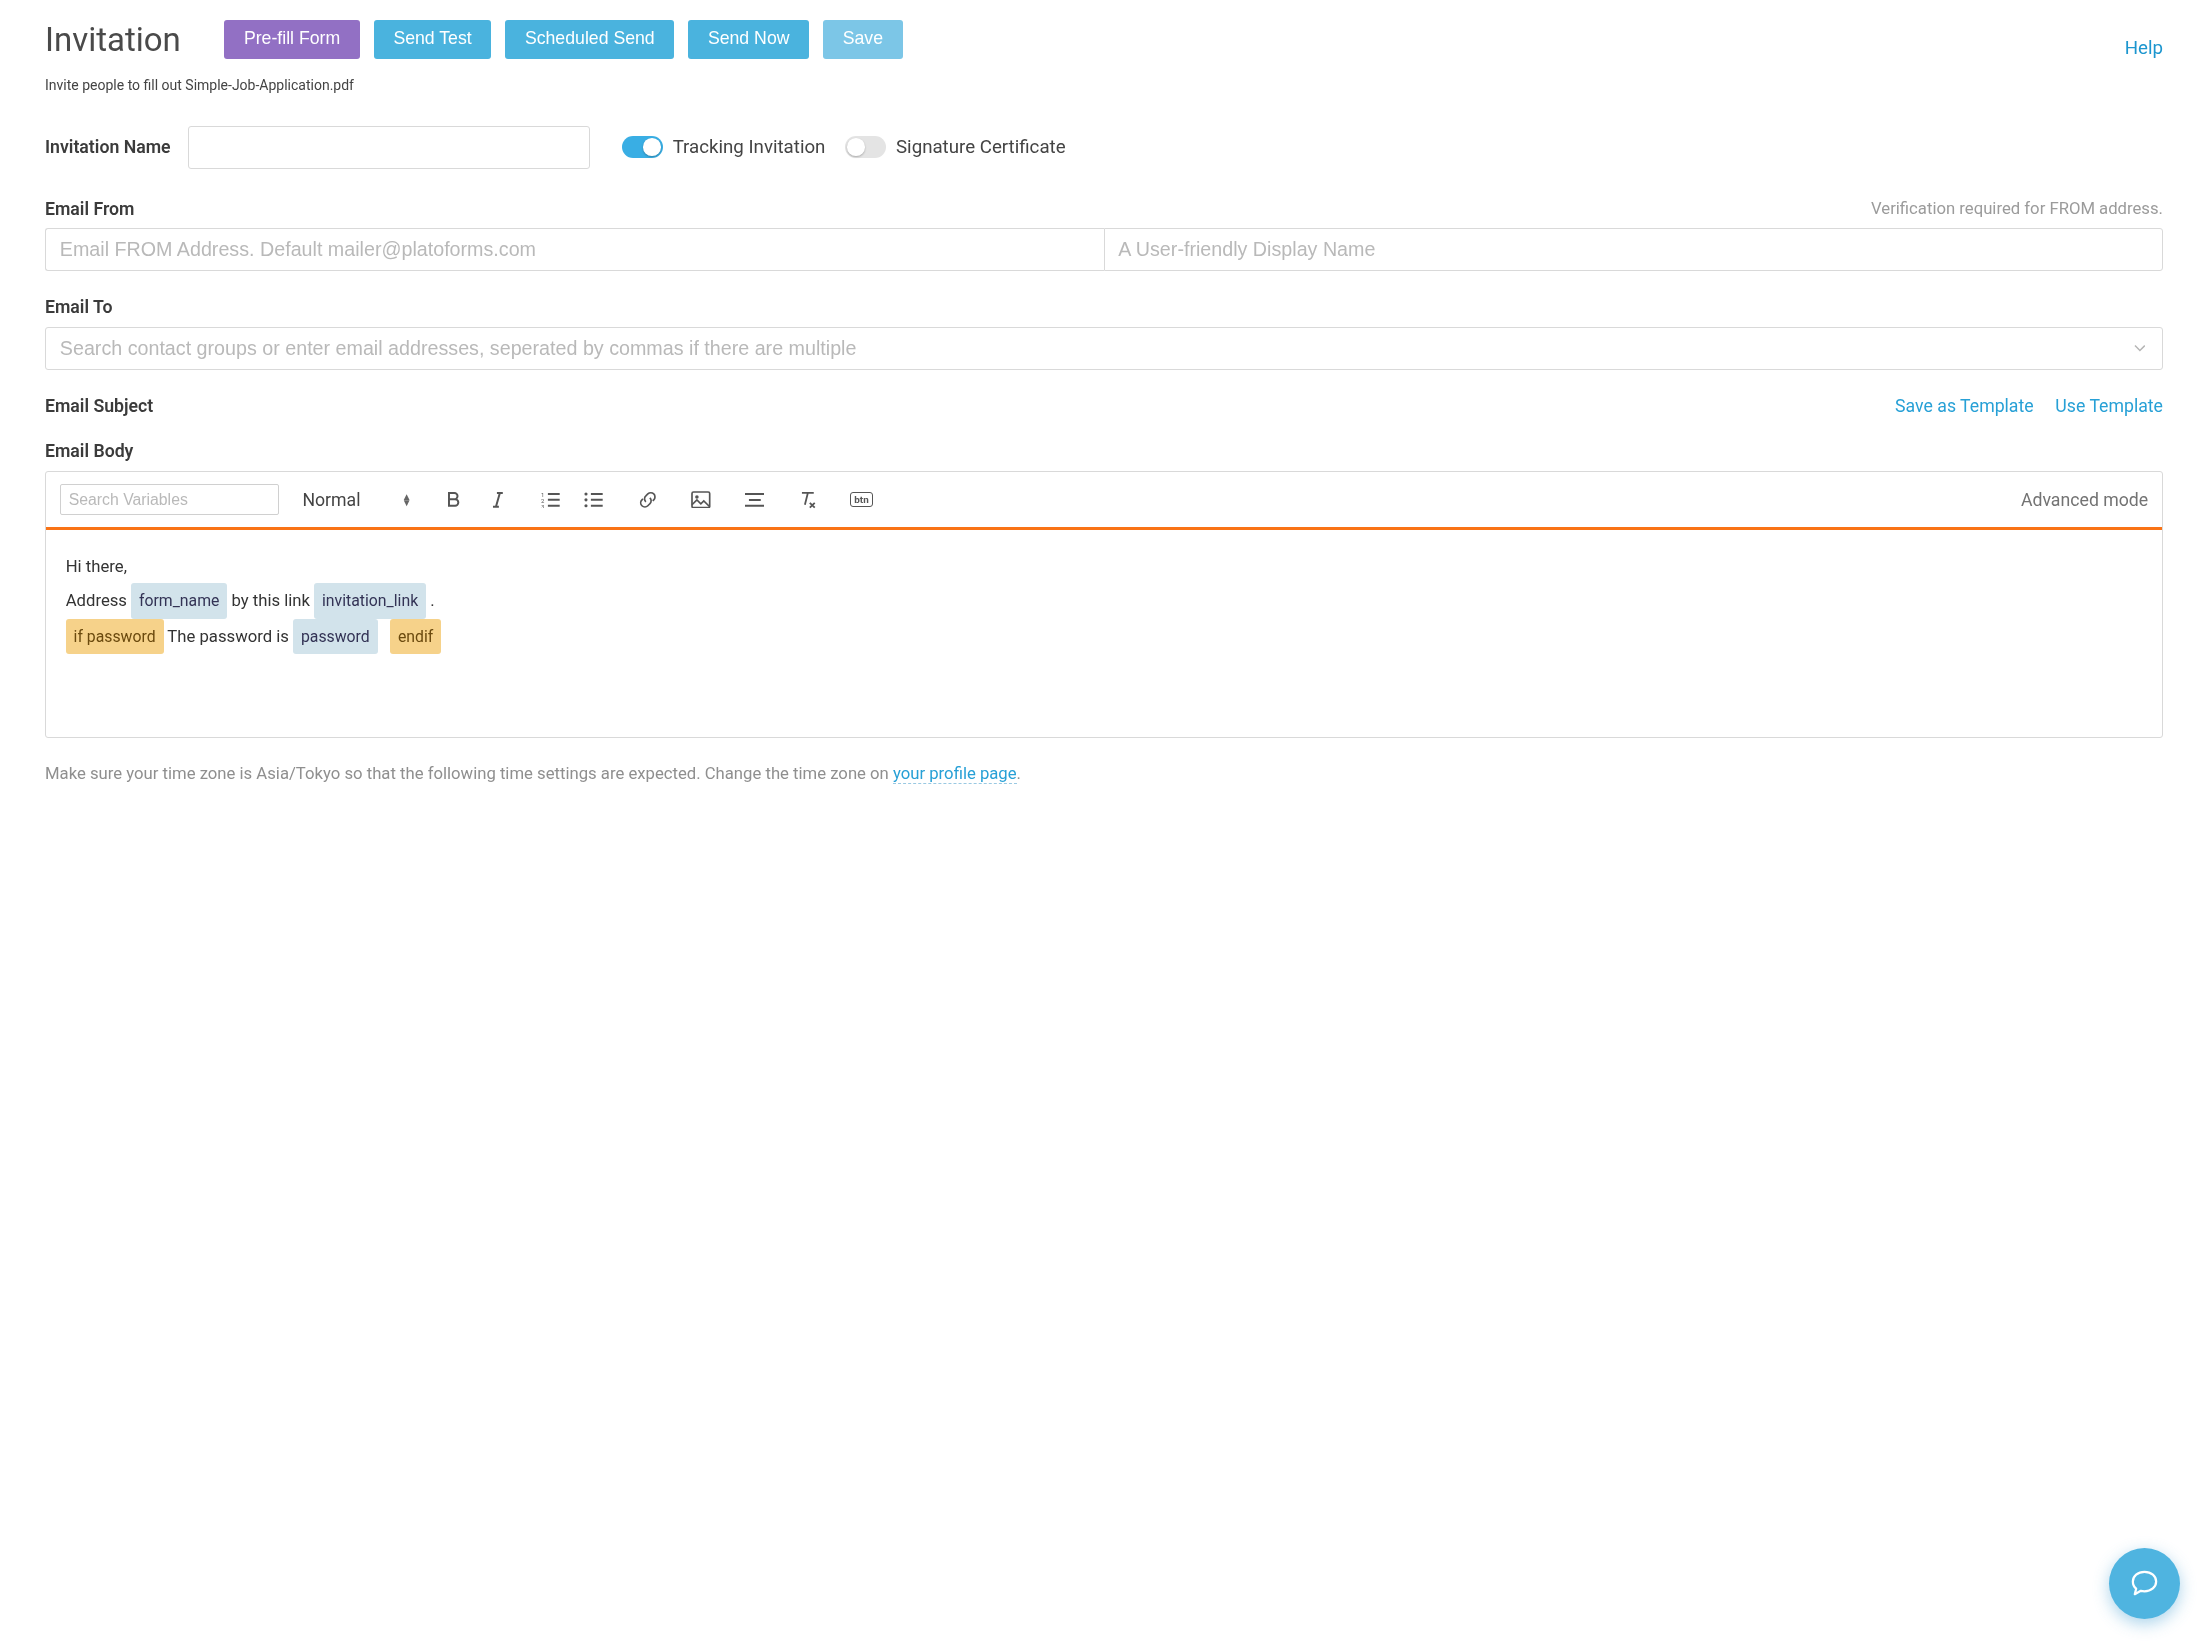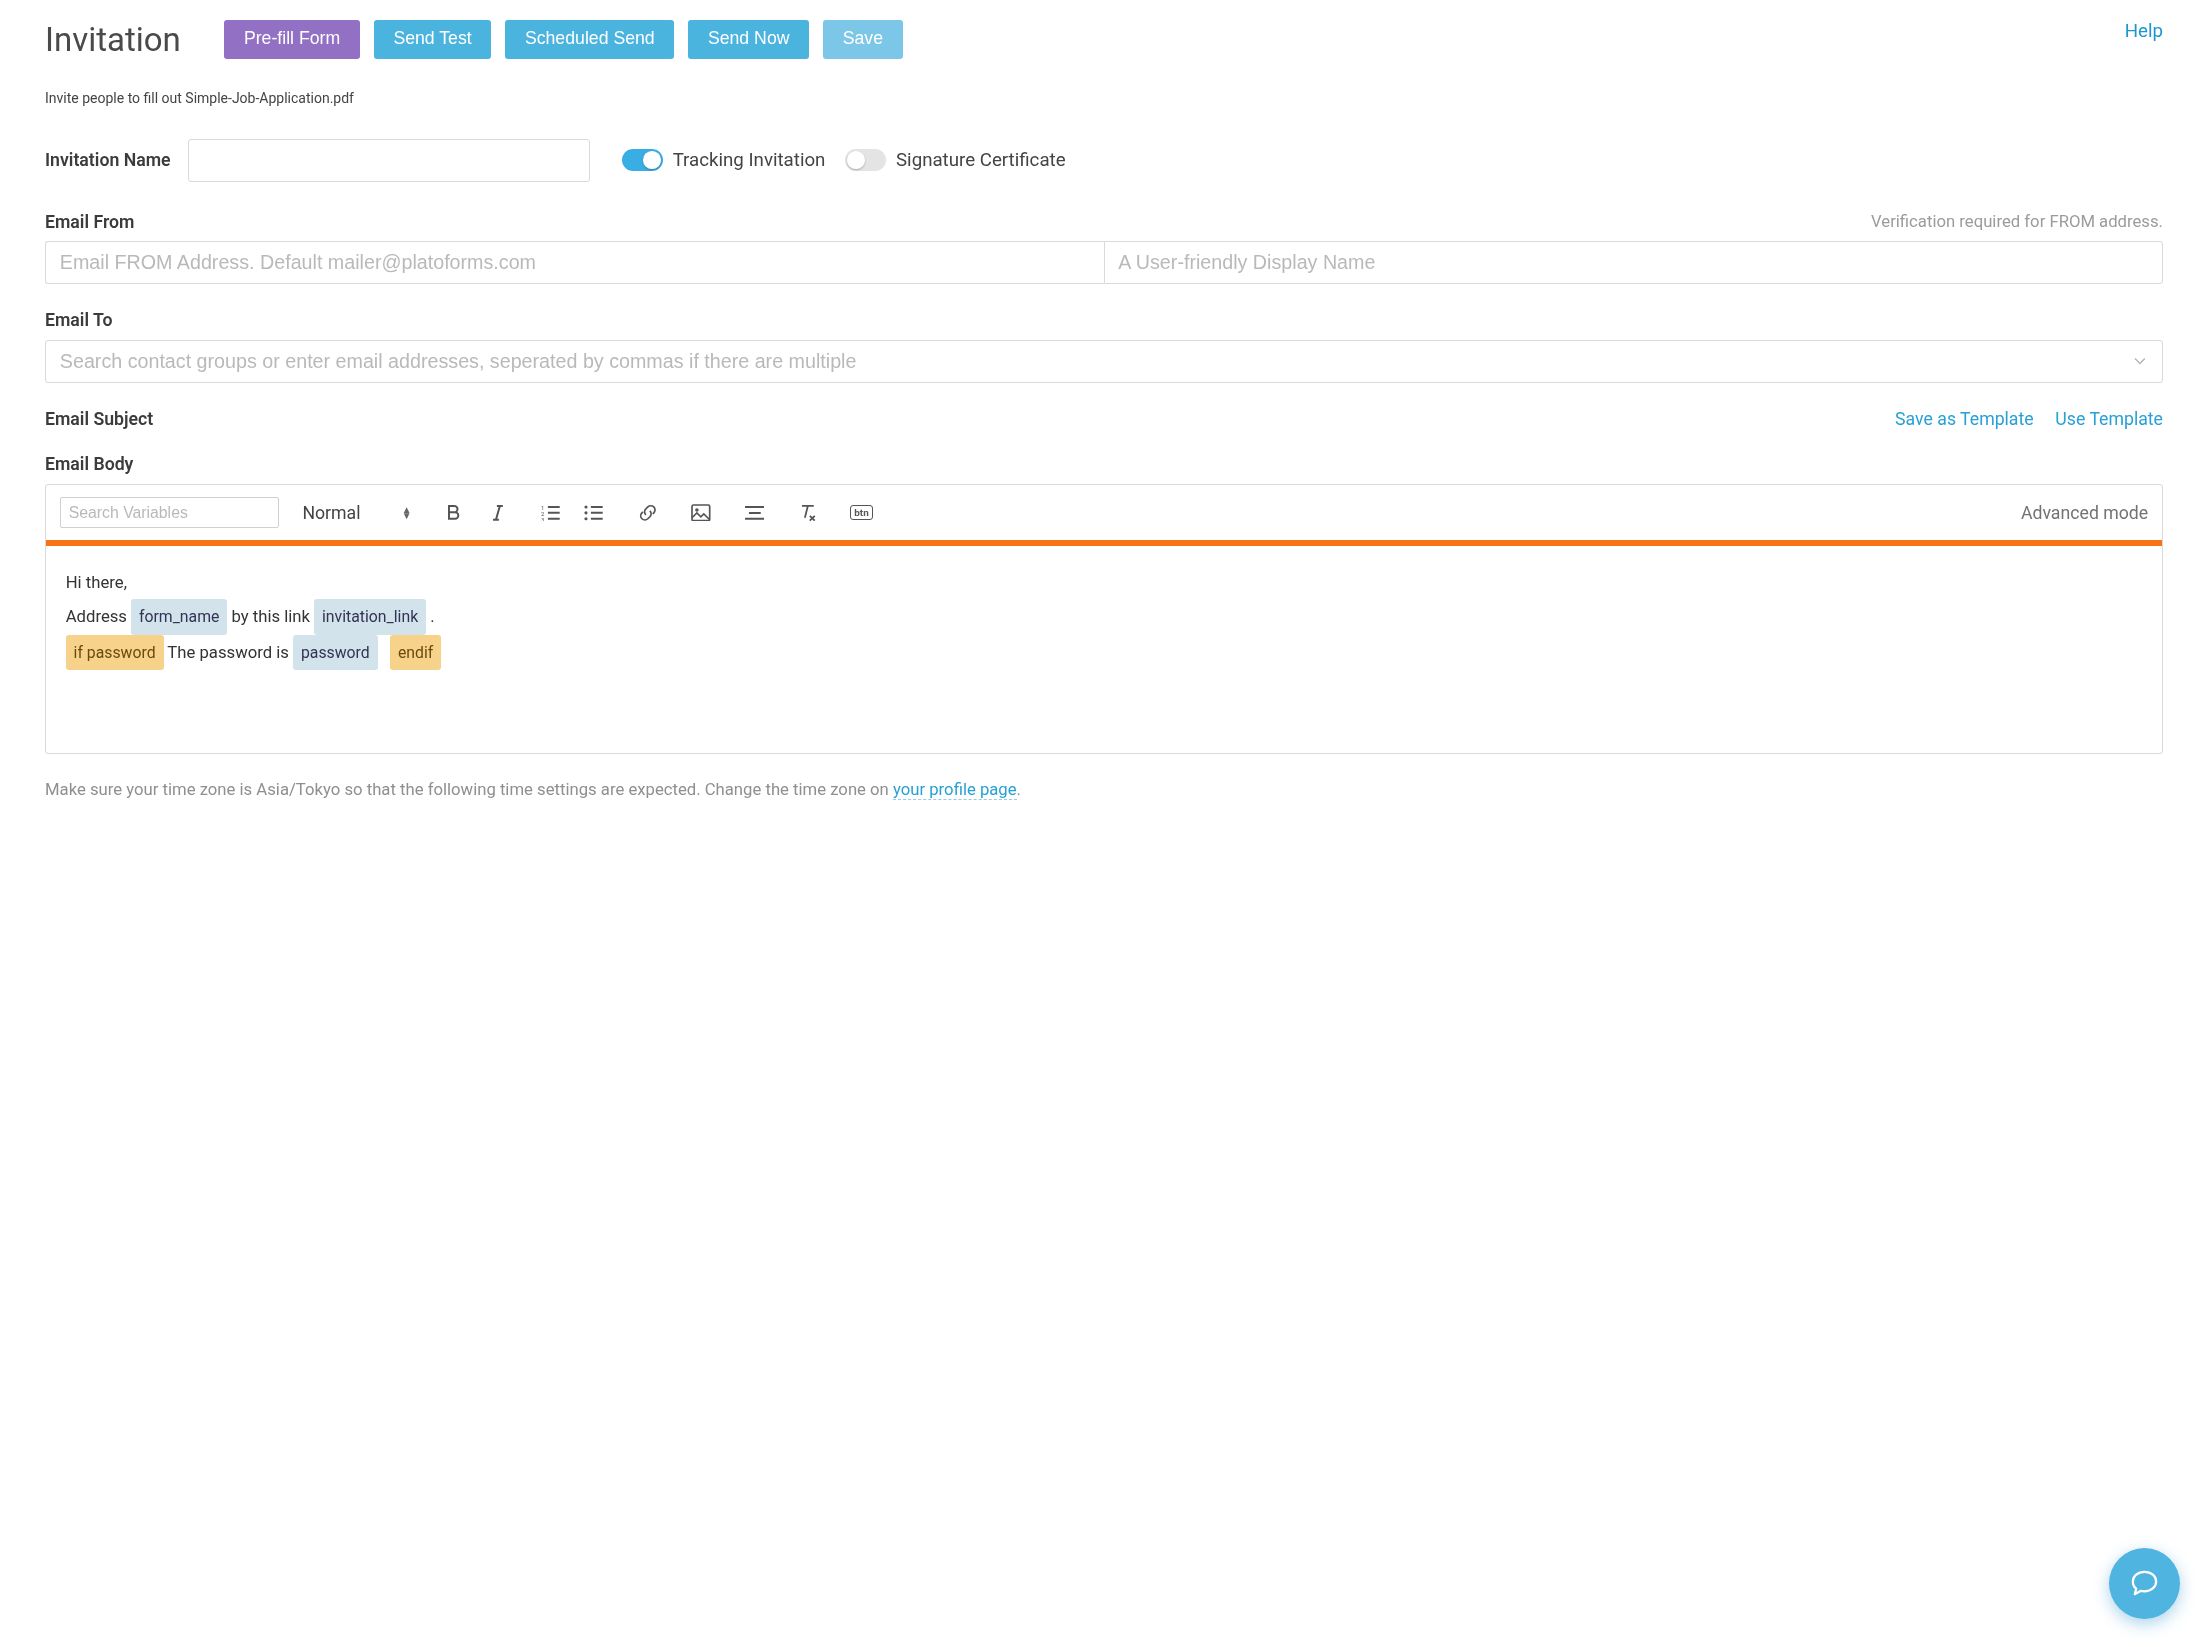--- a/index.html
+++ b/index.html
@@ -1,17 +1,17 @@
 <!DOCTYPE html>
 <html><head>
 <meta charset="utf-8">
 <style>
 *{box-sizing:border-box;margin:0;padding:0}
 body{font-family:-apple-system,BlinkMacSystemFont,"Segoe UI",Roboto,Helvetica,Arial,sans-serif;background:#fff;color:#333;padding:19.7px 45px 39px}
-.header-row{display:flex;align-items:flex-start;gap:13.8px;margin-bottom:31px}
+.header-row{display:flex;align-items:flex-end;gap:13.8px;margin-bottom:18px}
 .page-title{font-size:33px;font-weight:400;color:#4a4a4a;margin-right:29.6px}
 .btn{border:none;border-radius:3px;color:#fff;font-size:17.7px;padding:10.8px 19.7px;cursor:pointer;display:inline-flex;align-items:center;line-height:1}
 .btn-purple{background:#9270c4}
 .btn-blue{background:#4ab3de}
 .btn-save{background:#7cc6e7}
 .help-link{margin-left:auto;color:#1d96cf;font-size:18.7px;text-decoration:none}
 .subtitle{font-size:14px;color:#444;margin-bottom:33px}
 .row{display:flex;align-items:center;gap:17.7px;margin-bottom:29.6px}
 .lbl{font-size:17.7px;font-weight:600;color:#3b3b3b;white-space:nowrap}
 .txt-input{height:43px;border:1px solid #d9d9d9;border-radius:3px;font-size:19.7px;padding:0 13.8px;color:#333}
@@ -33,21 +33,21 @@
 .link-row{margin-left:auto;display:flex;gap:21.7px}
 .txt-link{color:#27a0d6;font-size:17.7px;text-decoration:none}
 .two-col{display:flex;width:100%}
 .two-col .txt-input{flex:1}
 .two-col .txt-input:first-child{border-right:none;border-radius:3px 0 0 3px}
 .two-col .txt-input:last-child{border-radius:0 3px 3px 0}
 .full-input{width:100%}
 .select-wrap{position:relative}
 .select-wrap .chev{position:absolute;right:17.7px;top:50%;transform:translateY(-50%);pointer-events:none}
 .editor-box{border:1px solid #d9d9d9;border-radius:3px}
-.toolbar{display:flex;align-items:center;gap:17.7px;padding:11.8px 13.8px;border-bottom:6px solid #f97316}
+.toolbar{display:flex;align-items:center;gap:17.7px;padding:11.8px 13.8px;border-bottom:3px solid #f97316}
 .search-var{width:219px;height:31.5px;border:1px solid #d0d0d0;border-radius:2px;font-size:15.8px;padding:0 7.9px}
 .search-var::placeholder{color:#b9b9b9}
 .fmt-label{font-size:17.7px;color:#444;margin-left:5.9px}
 .fmt-arrows{display:inline-flex;flex-direction:column;line-height:5.9px;font-size:9.9px;color:#666;margin-left:23.6px}
 .tb-group{display:flex;align-items:center;gap:21.7px;margin-left:14px}
 .tb-ico{width:21.7px;height:21.7px;display:inline-flex;align-items:center;justify-content:center;color:#555;cursor:pointer}
 .btn-badge{border:1.5px solid #555;border-radius:3px;font-size:9.9px;font-weight:700;padding:1px 3px;color:#555}
 .adv-mode{margin-left:auto;font-size:17.7px;color:#737373;cursor:pointer}
 .editor-content{padding:19.7px;min-height:207px;font-size:16.7px;color:#333;line-height:2}
 .pill{border-radius:3px;padding:2px 7.9px;font-size:15.8px;display:inline-block}

